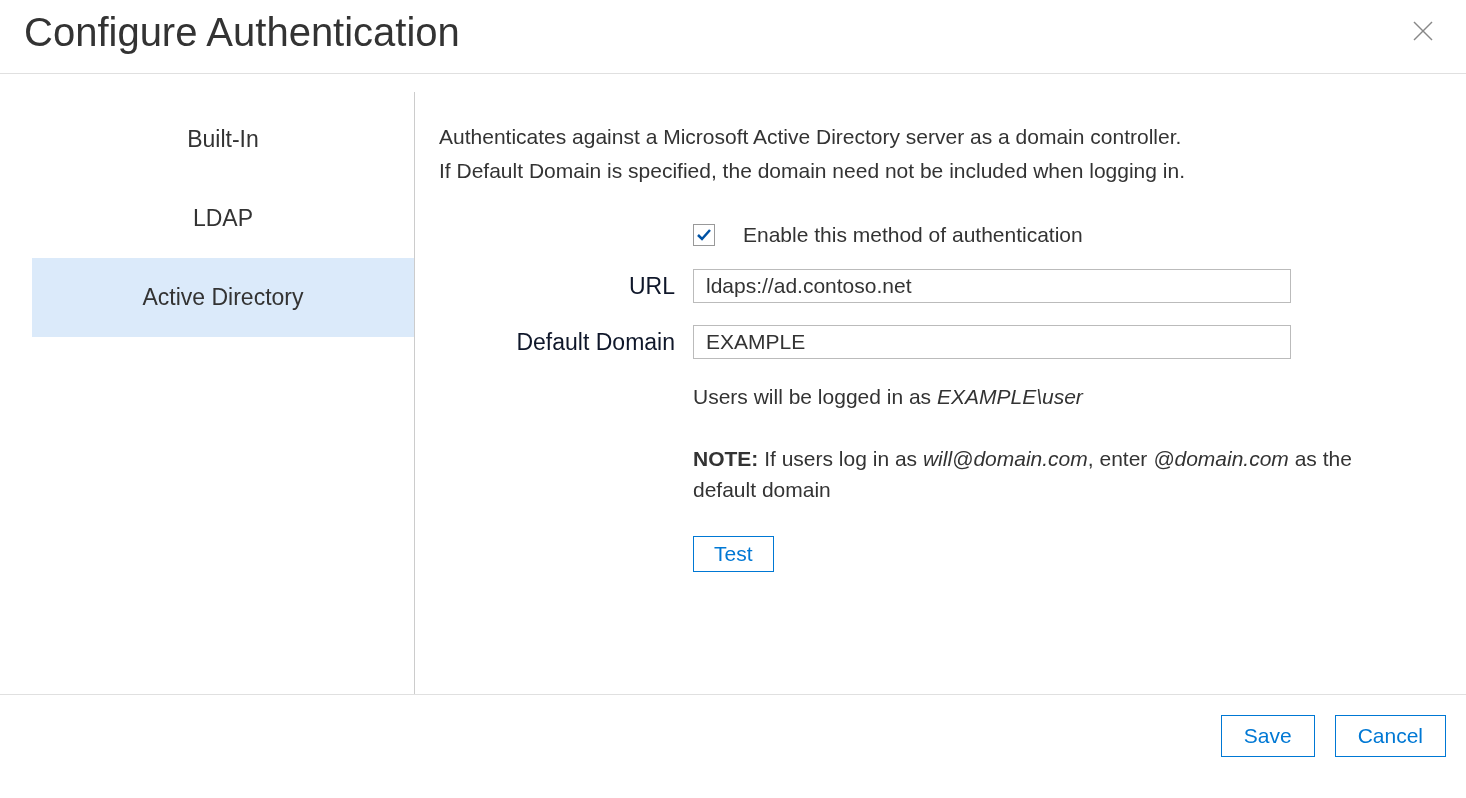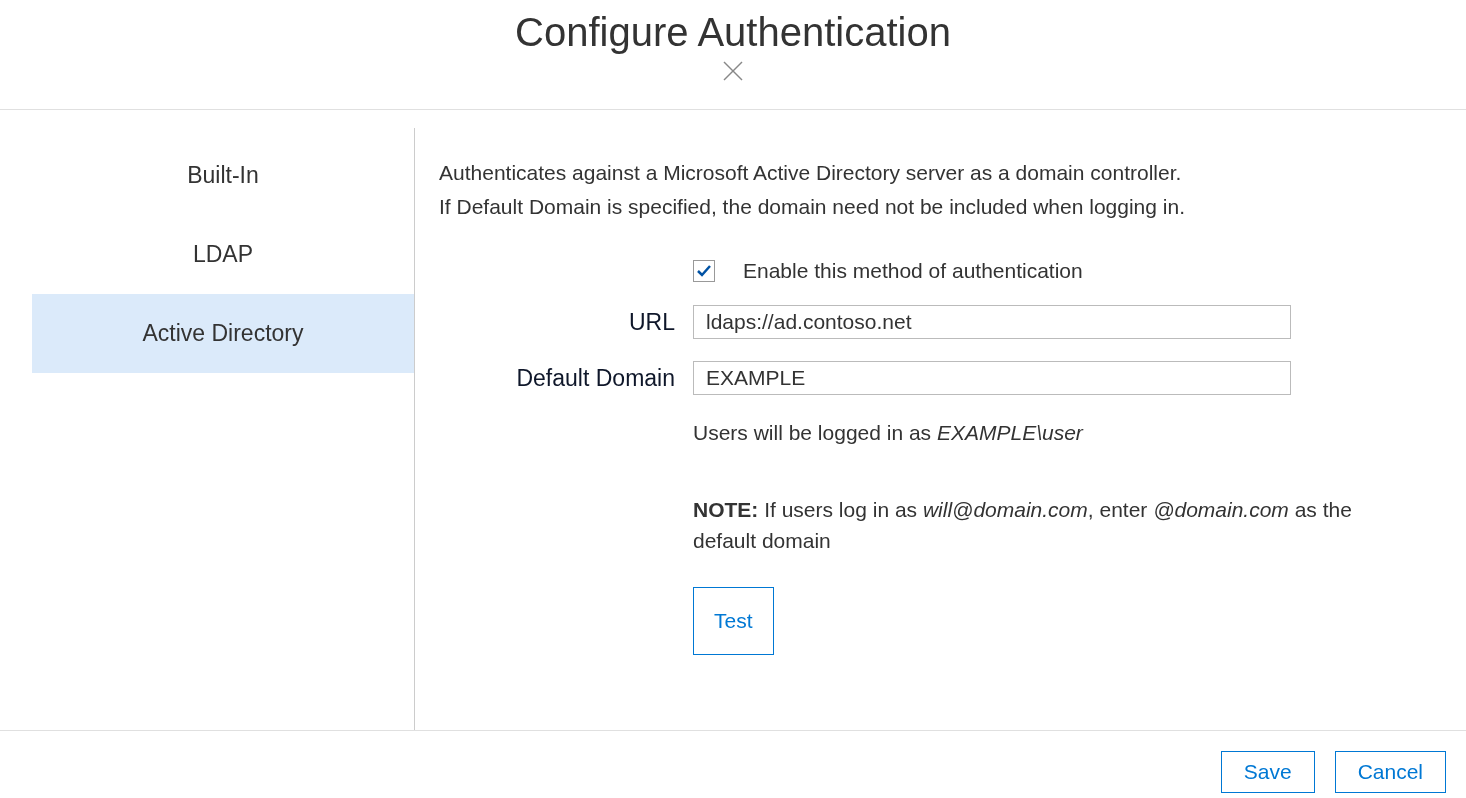--- a/index.html
+++ b/index.html
@@ -15,21 +15,20 @@
       width: 1466px;
       height: 798px;
       overflow: hidden;
     }
     .dialog-header {
       display: flex;
       align-items: center;
       justify-content: space-between;
       padding: 10px 24px 18px 24px;
       border-bottom: 1px solid #e0e0e0;
-      flex-direction: column;
     }
     .dialog-title {
       font-size: 40px;
       font-weight: 300;
       color: #333;
     }
     .close-icon {
       font-size: 28px;
       color: #666;
       cursor: pointer;
@@ -111,21 +110,21 @@
       font-size: 21px;
       padding: 8px 12px;
       font-family: inherit;
       outline: none;
       color: #333;
     }
     .helper-text {
       margin-left: 254px;
       font-size: 21px;
       color: #333;
-      margin-bottom: 45px;
+      margin-bottom: 30px;
       line-height: 1.5;
     }
     .helper-text .italic {
       font-style: italic;
     }
     .note-row {
       margin-left: 254px;
       font-size: 21px;
       color: #333;
       line-height: 1.5;
@@ -140,21 +139,21 @@
     }
     .test-btn-wrap {
       margin-left: 254px;
     }
     .btn {
       display: inline-block;
       border: 1px solid #0078d4;
       color: #0078d4;
       background: #fff;
       font-size: 21px;
-      padding: 21px 20px;
+      padding: 5px 20px;
       cursor: pointer;
       font-family: inherit;
     }
     .dialog-footer {
       border-top: 1px solid #e0e0e0;
       padding: 20px 20px;
       display: flex;
       justify-content: flex-end;
       gap: 20px;
     }

